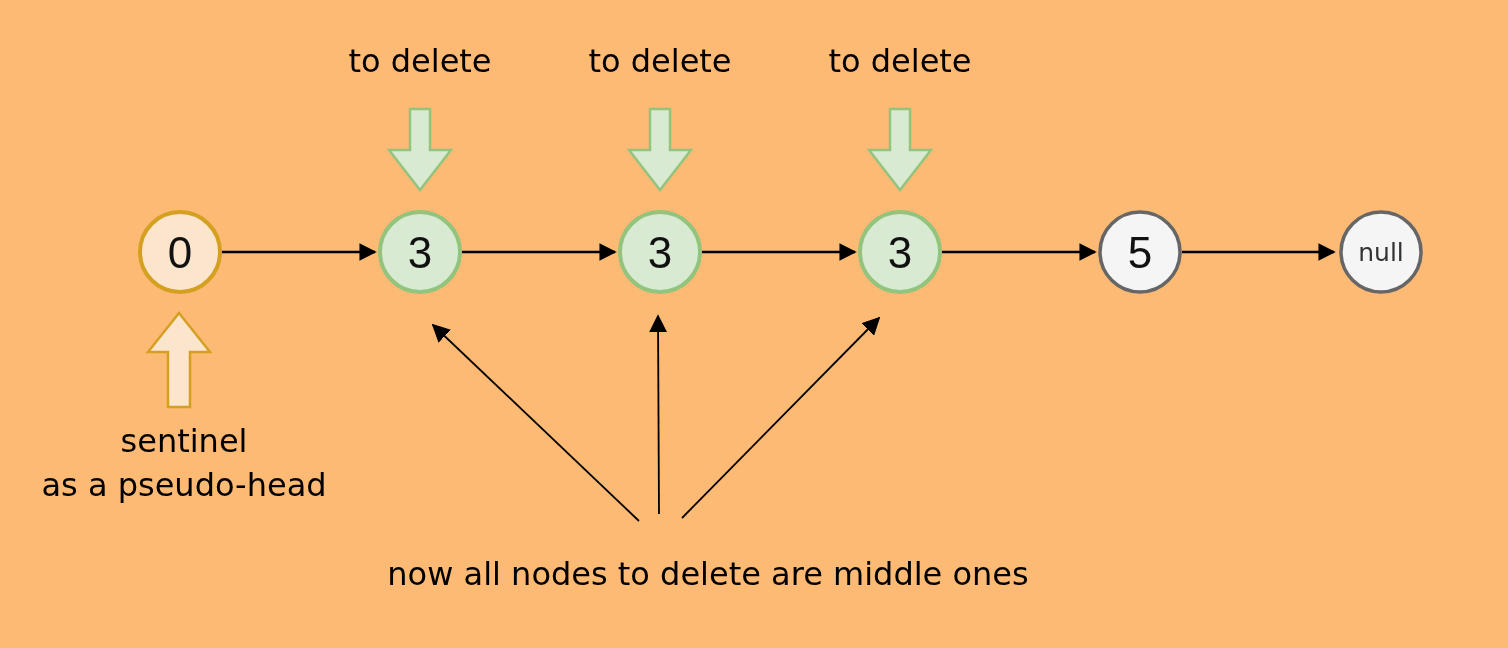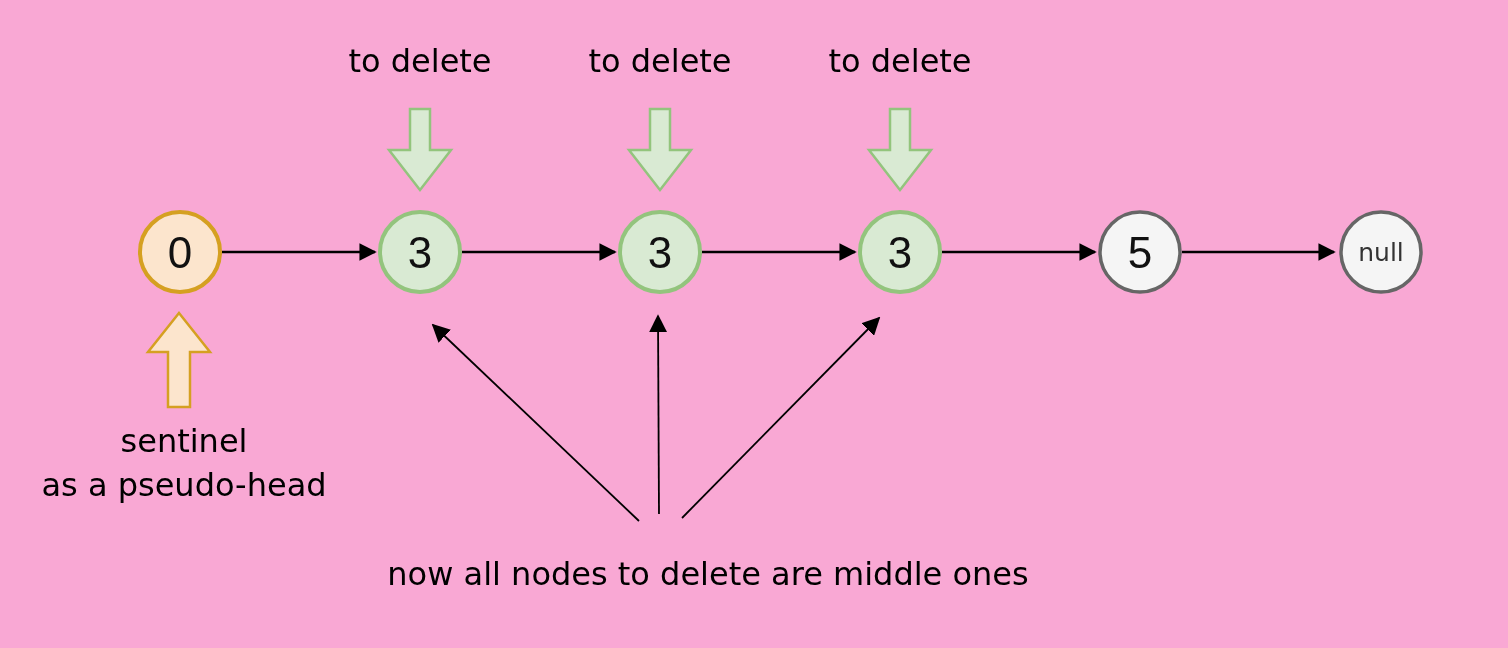--- a/index.html
+++ b/index.html
@@ -4,21 +4,21 @@
 <style>
   html, body {
     margin: 0;
     padding: 0;
     background: #ffffff;
   }
   .stage {
     position: relative;
     width: 1508px;
     height: 648px;
-    background: #f9a8d4;
+    background: #fdba74;
     overflow: hidden;
     font-family: "DejaVu Sans", sans-serif;
   }
   svg { display: block; }
 
   
   .node-circle-orange { fill: #fce5cd; stroke: #d5a021; stroke-width: 4; }
   .node-circle-green  { fill: #d9ead3; stroke: #93c47d; stroke-width: 4; }
   .node-circle-gray   { fill: #f5f5f5; stroke: #666666; stroke-width: 3.5; }
 

